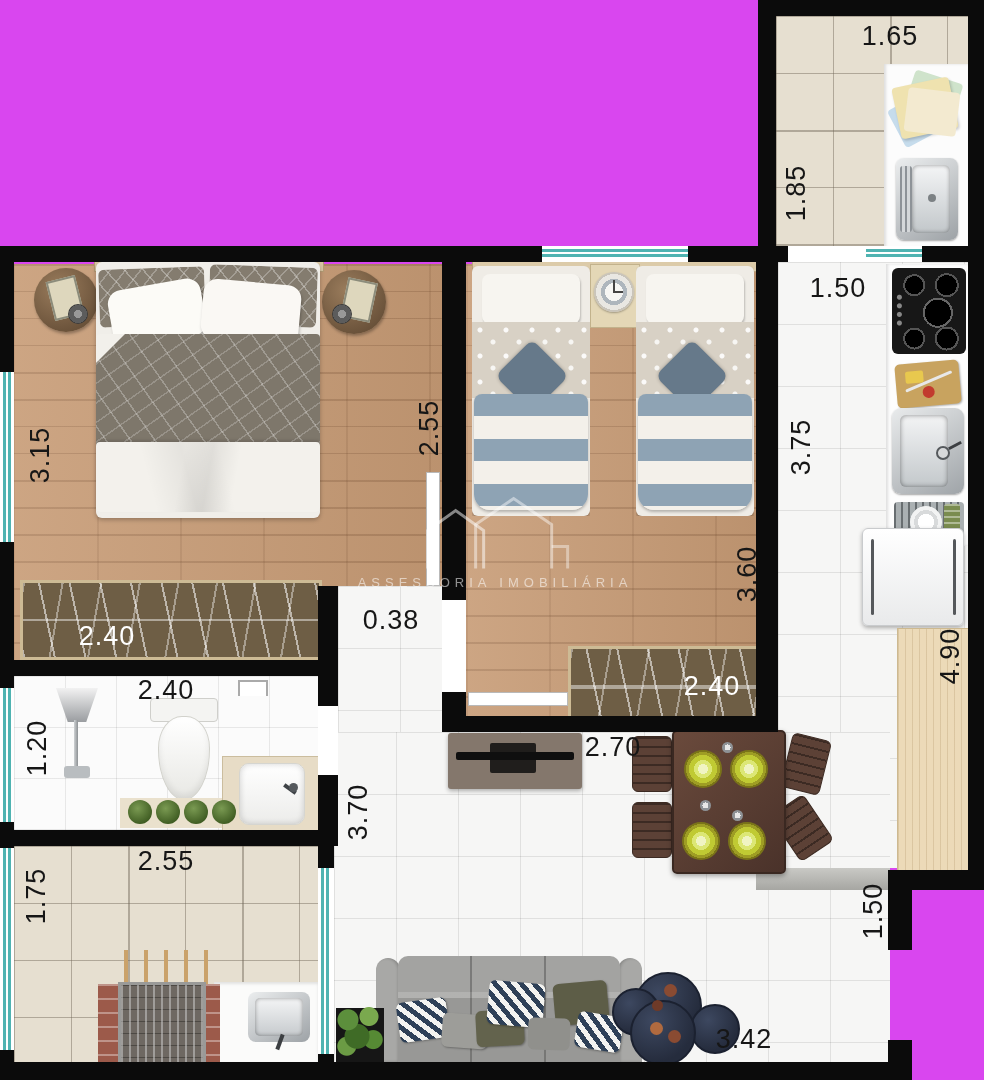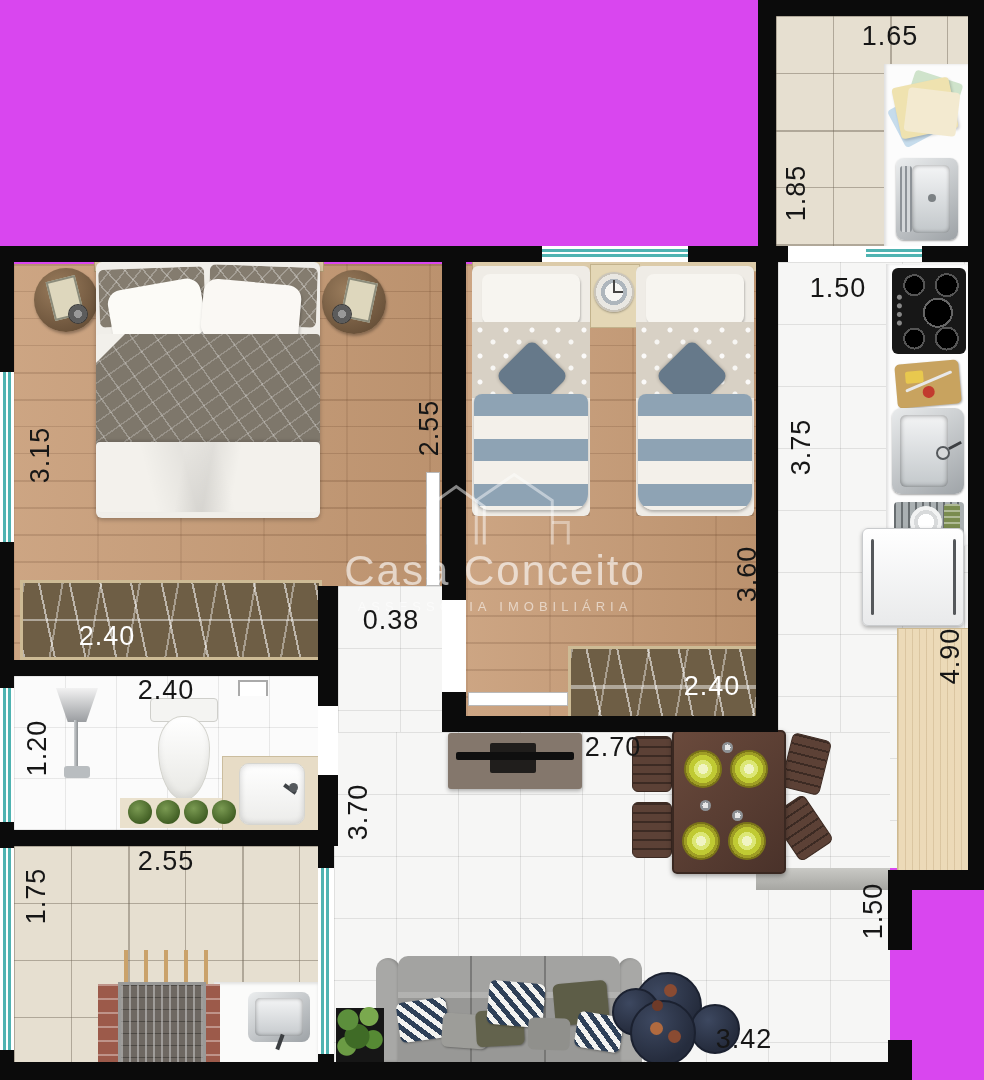--- a/index.html
+++ b/index.html
@@ -298,17 +298,16 @@
   <div class="dim v" style="left:950px;top:656px;z-index:41;">4.90</div>
   <div class="dim v" style="left:873px;top:911px;">1.50</div>
   <div class="dim" style="left:744px;top:1039px;">3.42</div>
 
   <div class="wm">
     <svg width="170" height="84" viewBox="0 0 170 84" style="display:block;margin:0 auto;">
       <path d="M18 82 V44 L46 24 L74 44 V82" fill="none" stroke="rgba(255,255,255,0.5)" stroke-width="3"></path>
       <path d="M66 82 V38 L104 12 L142 38 V82" fill="none" stroke="rgba(255,255,255,0.45)" stroke-width="3"></path>
       <path d="M142 60 H158 V82" fill="none" stroke="rgba(255,255,255,0.4)" stroke-width="3"></path>
     </svg>
-    <div class="wm-brand">Casa Conceito</div>
     <div class="wm-tag">ASSESSORIA IMOBILIÁRIA</div>
   </div>
 
 </div>
 
 </body></html>

